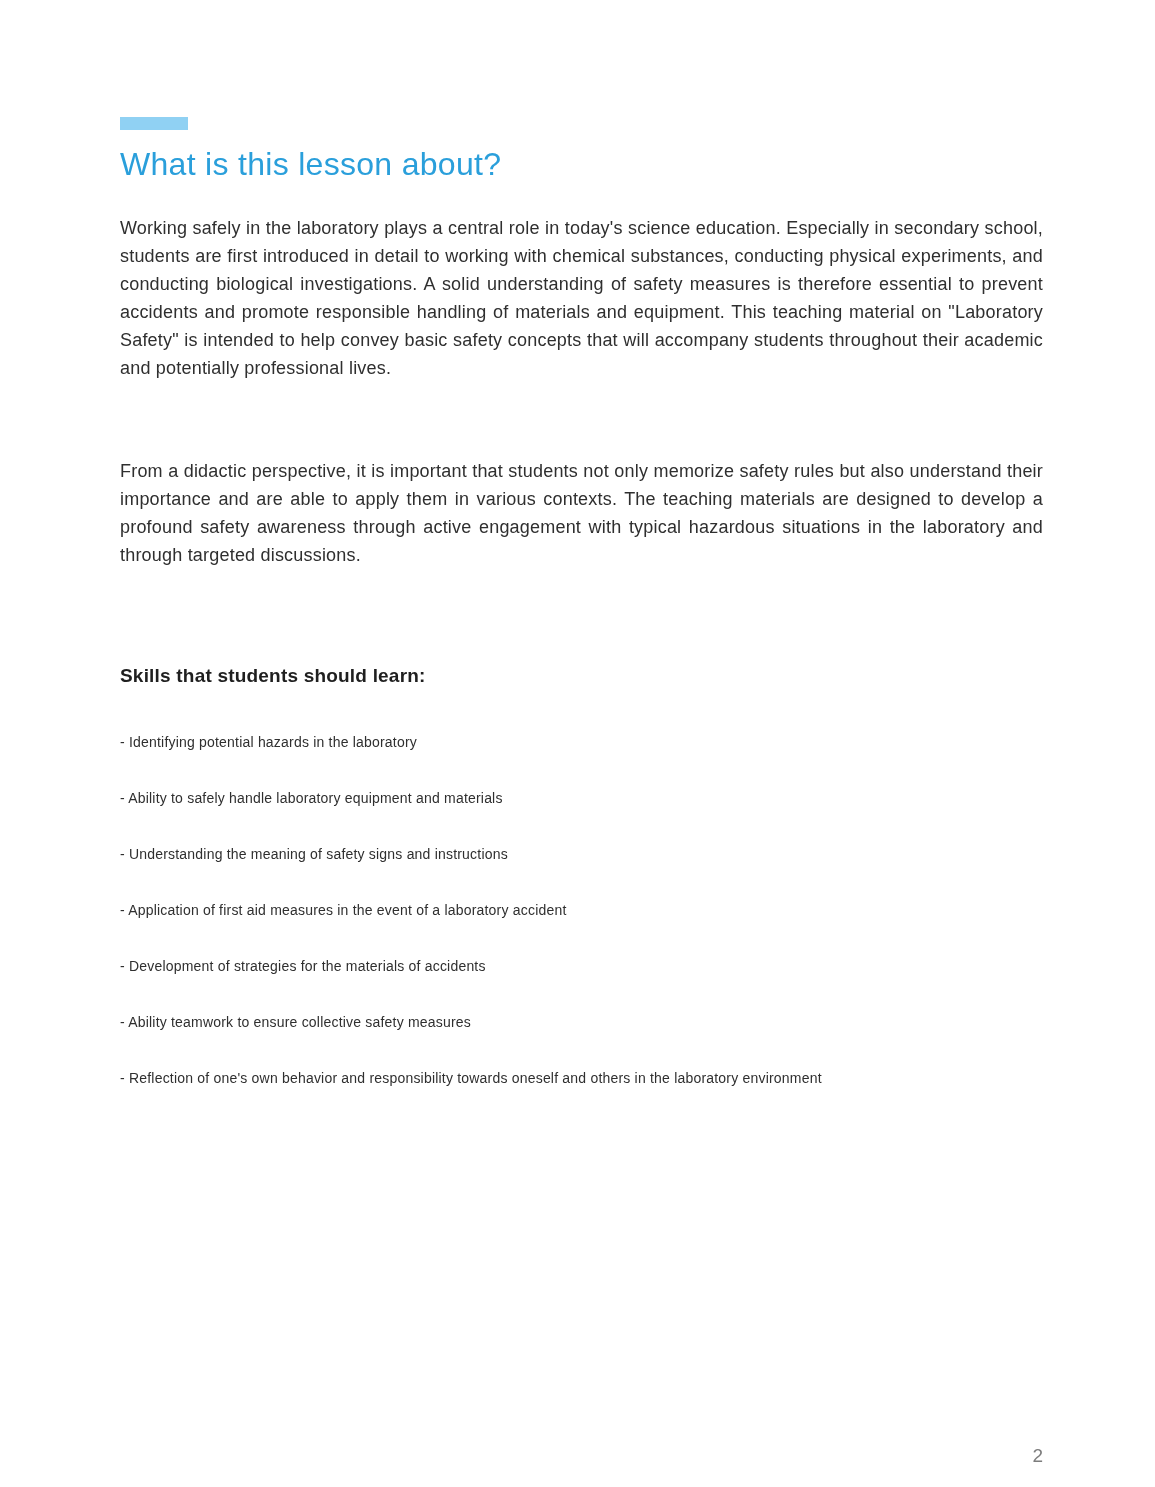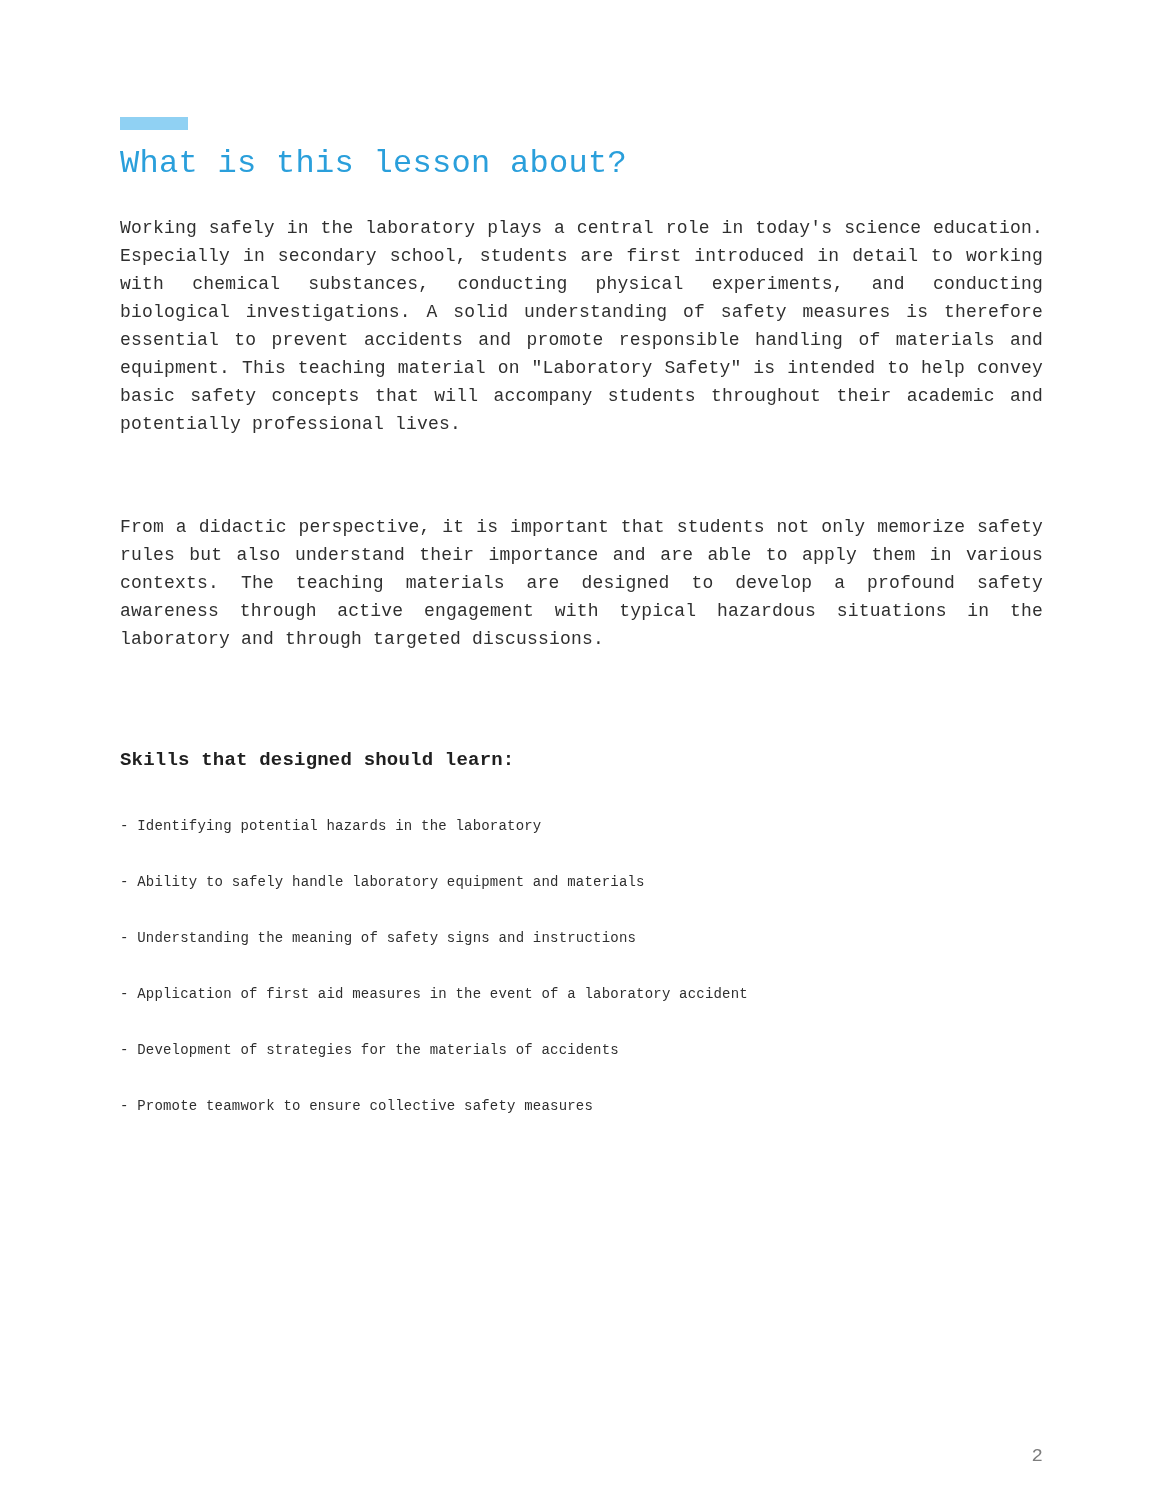--- a/index.html
+++ b/index.html
@@ -6,21 +6,21 @@
 
   html, body {
     background: #ffffff;
   }
 
   .page {
     position: relative;
     width: 1155px;
     height: 1487px;
     background: #ffffff;
-    font-family: Liberation Mono, monospace;
+    font-family: Liberation Sans, sans-serif;
     color: #2f2f2f;
     padding: 117px 112px 0 120px;
     overflow: hidden;
   }
 
   .accent-bar {
     width: 68px;
     height: 13px;
     background: #90d1f3;
   }
@@ -83,26 +83,27 @@
 <div class="page">
 
   <div class="accent-bar"></div>
 
   <h1 class="page-title">What is this lesson about?</h1>
 
   <p class="body-paragraph">Working safely in the laboratory plays a central role in today's science education. Especially in secondary school, students are first introduced in detail to working with chemical substances, conducting physical experiments, and conducting biological investigations. A solid understanding of safety measures is therefore essential to prevent accidents and promote responsible handling of materials and equipment. This teaching material on "Laboratory Safety" is intended to help convey basic safety concepts that will accompany students throughout their academic and potentially professional lives.</p>
 
   <p class="body-paragraph second">From a didactic perspective, it is important that students not only memorize safety rules but also understand their importance and are able to apply them in various contexts. The teaching materials are designed to develop a profound safety awareness through active engagement with typical hazardous situations in the laboratory and through targeted discussions.</p>
 
-  <h2 class="skills-heading">Skills that designed should learn:</h2>
+  <h2 class="skills-heading">Skills that students should learn:</h2>
 
   <ul class="skills-list">
     <li class="skill-item">- Identifying potential hazards in the laboratory</li>
     <li class="skill-item">- Ability to safely handle laboratory equipment and materials</li>
     <li class="skill-item">- Understanding the meaning of safety signs and instructions</li>
     <li class="skill-item">- Application of first aid measures in the event of a laboratory accident</li>
     <li class="skill-item">- Development of strategies for the materials of accidents</li>
-    <li class="skill-item">- Promote teamwork to ensure collective safety measures</li>
+    <li class="skill-item">- Ability teamwork to ensure collective safety measures</li>
+    <li class="skill-item">- Reflection of one's own behavior and responsibility towards oneself and others in the laboratory environment</li>
   </ul>
 
   <div class="page-number">2</div>
 
 </div>
 
 </body></html>

